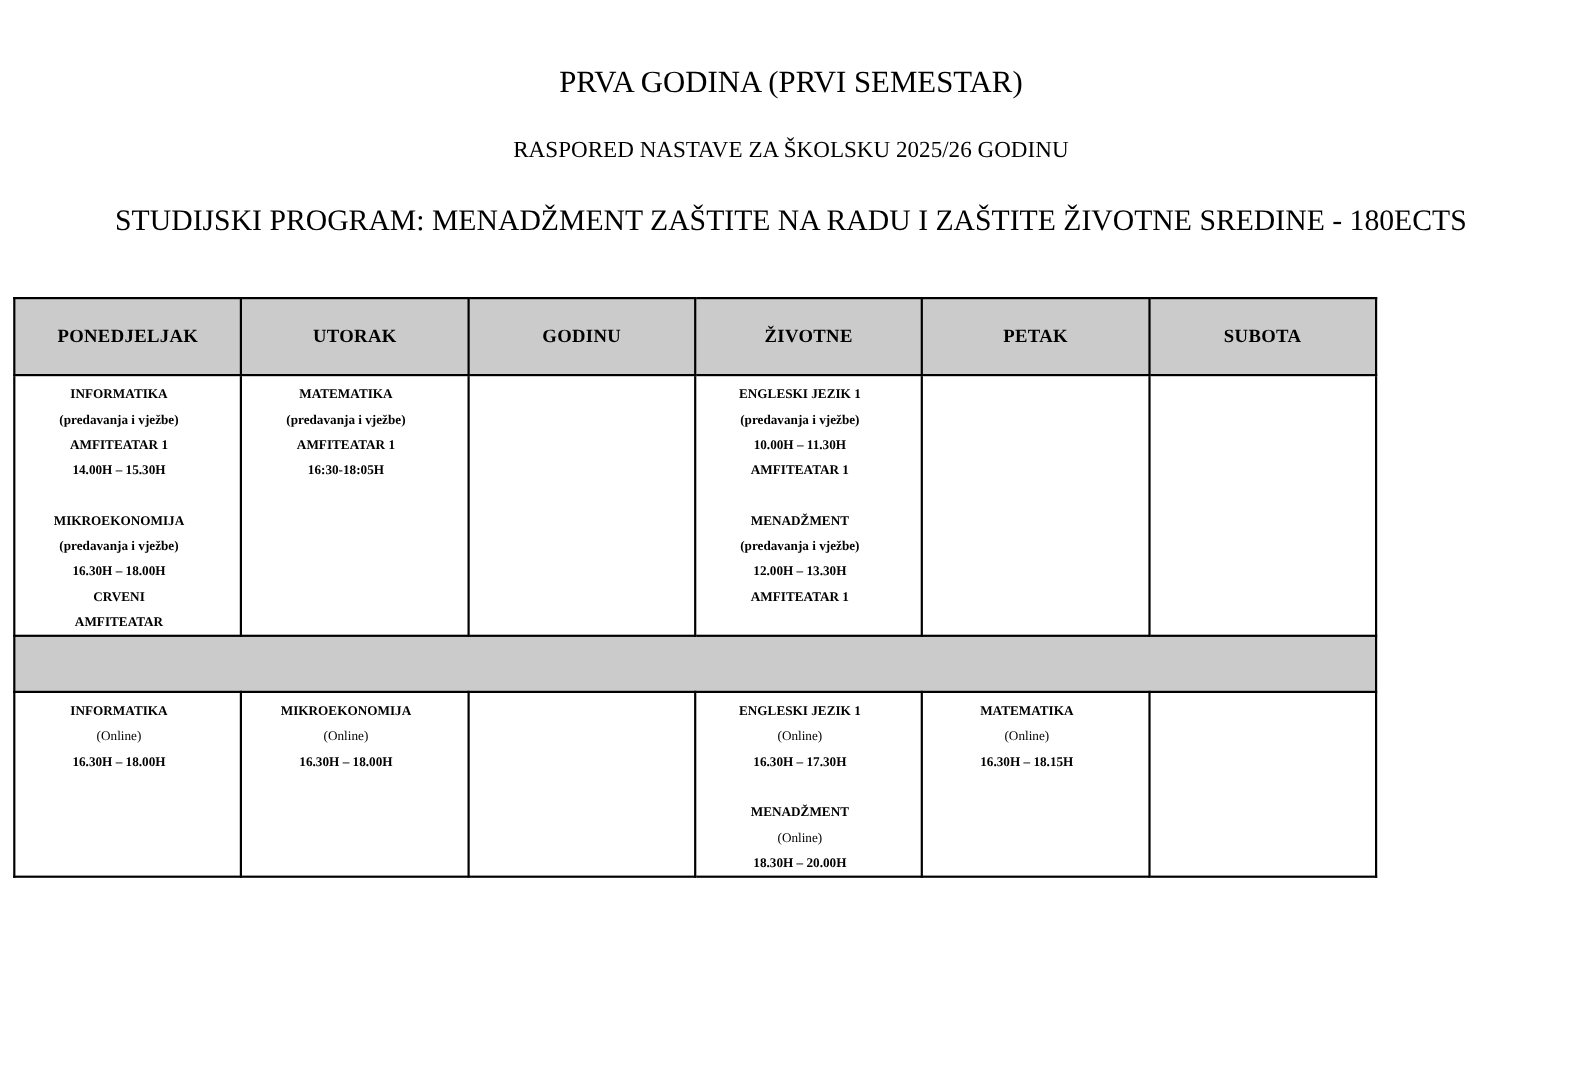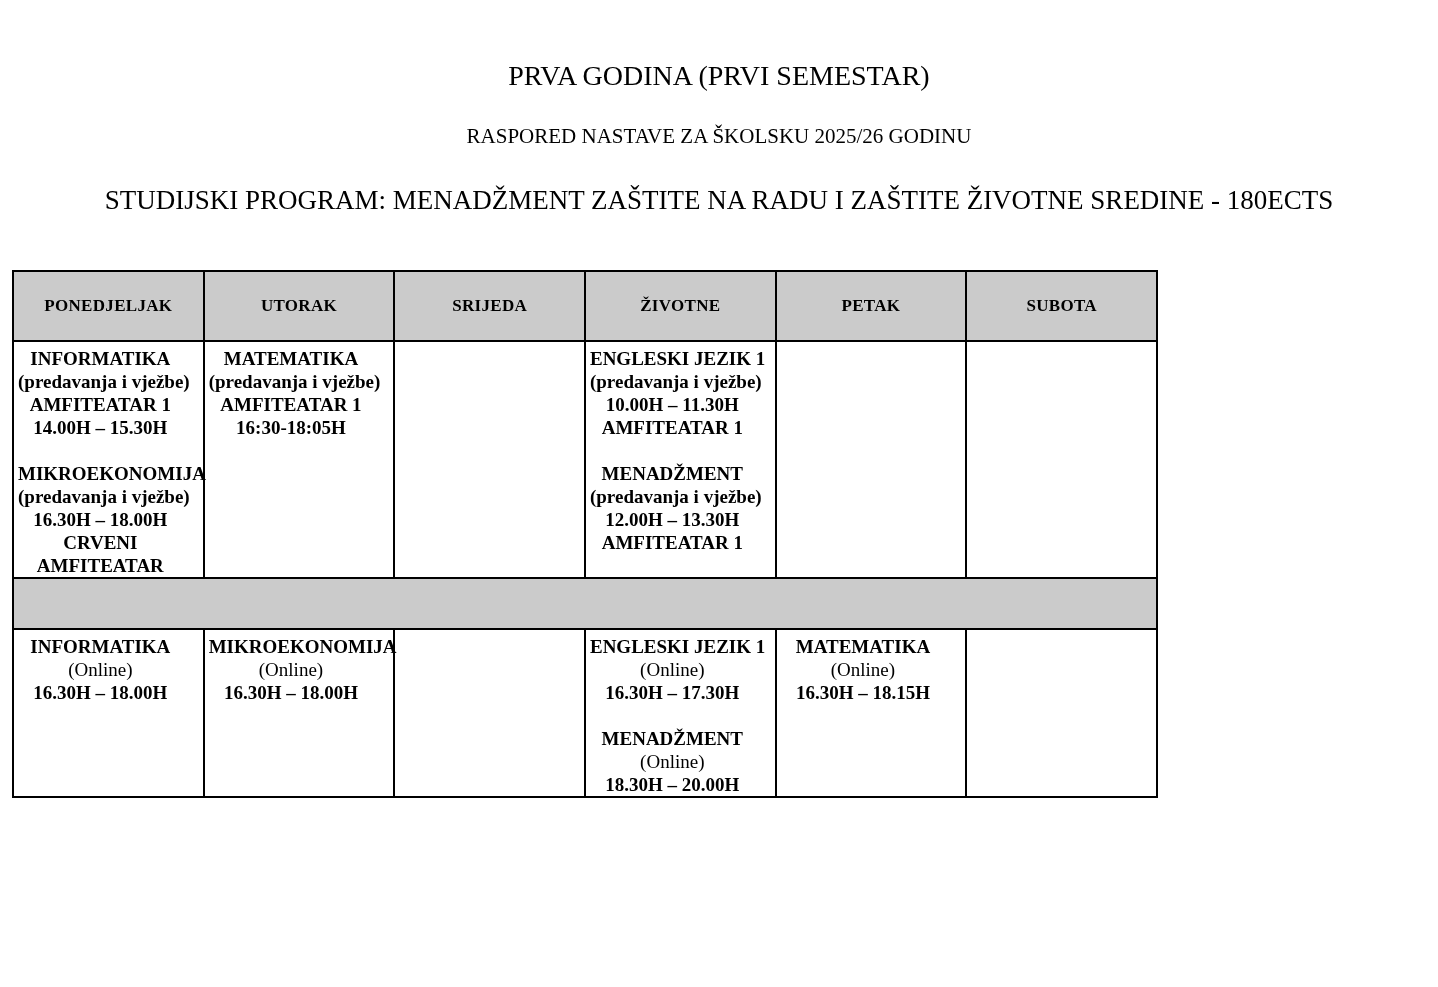--- a/index.html
+++ b/index.html
@@ -32,42 +32,42 @@
     font-size: 21px;
   }
   .title-program {
     top: 185px;
     font-size: 27px;
   }
   table.schedule {
     position: absolute;
     top: 270px;
     left: 12px;
-    width: 1146px;
+    width: 1240px;
     border-collapse: collapse;
     table-layout: fixed;
   }
   table.schedule th,
   table.schedule td {
     border: 2px solid var(--border-color, #000000);
   }
   table.schedule th {
     background: var(--header-bg, #cbcbcb);
     height: 66px;
     font-size: 17px;
     font-weight: bold;
     text-align: center;
     vertical-align: middle;
     letter-spacing: 0.3px;
   }
   td.slot {
     vertical-align: top;
     text-align: center;
     padding: 5px 20px 0 4px;
-    font-size: 19px;
+    font-size: 12px;
     line-height: 23px;
     font-weight: bold;
   }
   tr[data-name="in-person-row"] { height: 233px; }
   tr[data-name="online-row"]    { height: 157px; }
   tr[data-name="separator-row"] td {
     height: 49px;
     background: var(--separator-bg, #cbcbcb);
     padding: 0;
   }
@@ -81,21 +81,21 @@
 
 <div class="title title-sub" data-name="page-subtitle">RASPORED NASTAVE ZA ŠKOLSKU 2025/26 GODINU</div>
 
 <div class="title title-program" data-name="study-program-title">STUDIJSKI PROGRAM: MENADŽMENT ZAŠTITE NA RADU I ZAŠTITE ŽIVOTNE SREDINE - 180ECTS</div>
 
 <table class="schedule" data-name="schedule-table">
   <thead data-name="schedule-header">
     <tr data-name="day-header-row">
       <th data-name="day-header-monday">PONEDJELJAK</th>
       <th data-name="day-header-tuesday">UTORAK</th>
-      <th data-name="day-header-wednesday">SRIJEDA</th>
+      <th data-name="day-header-wednesday">GODINU</th>
       <th data-name="day-header-thursday">ŽIVOTNE</th>
       <th data-name="day-header-friday">PETAK</th>
       <th data-name="day-header-saturday">SUBOTA</th>
     </tr>
   </thead>
   <tbody data-name="schedule-body">
       <tr data-name="in-person-row">
         <td class="slot" data-name="schedule-cell-monday-in-person-row">
           <div class="line" data-name="schedule-line">INFORMATIKA</div>
           <div class="line" data-name="schedule-line">(predavanja i vježbe)</div>

